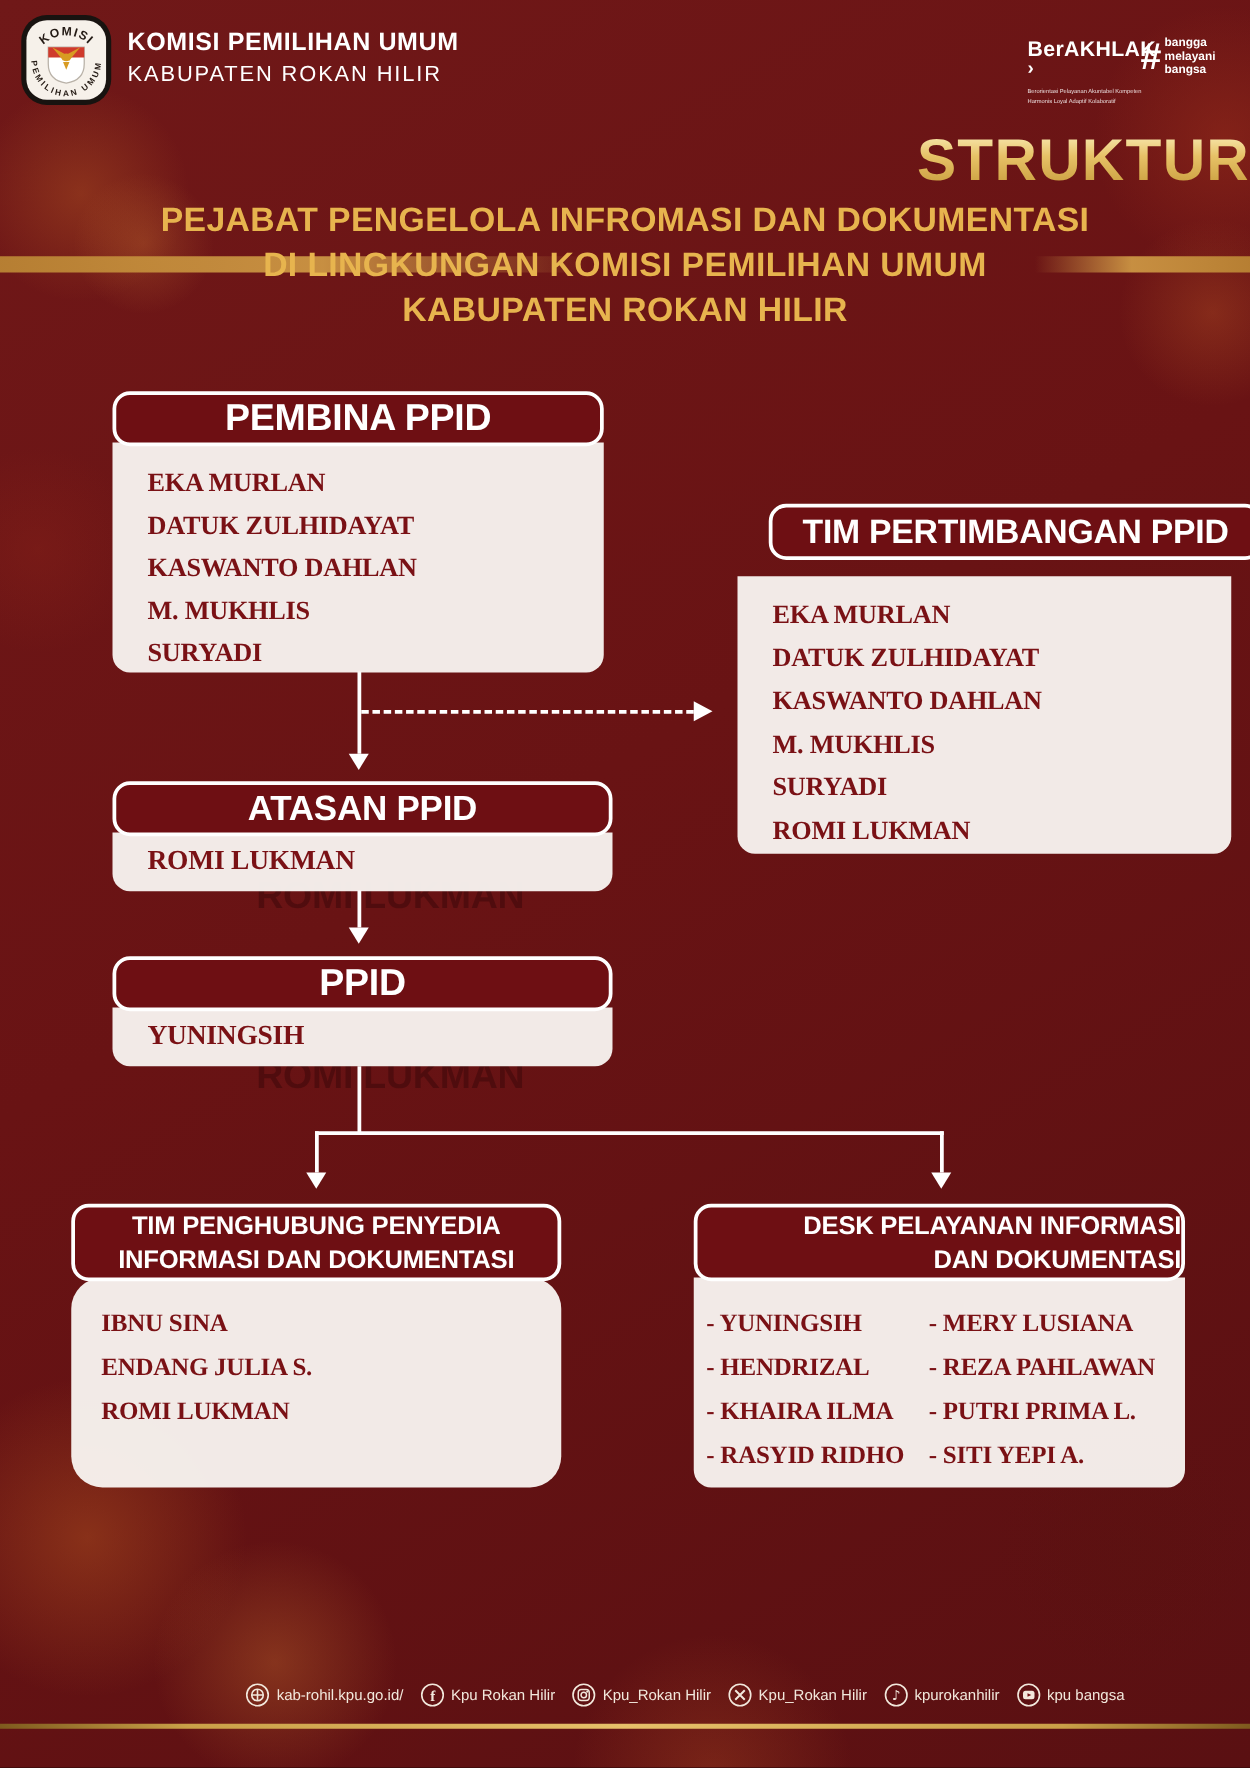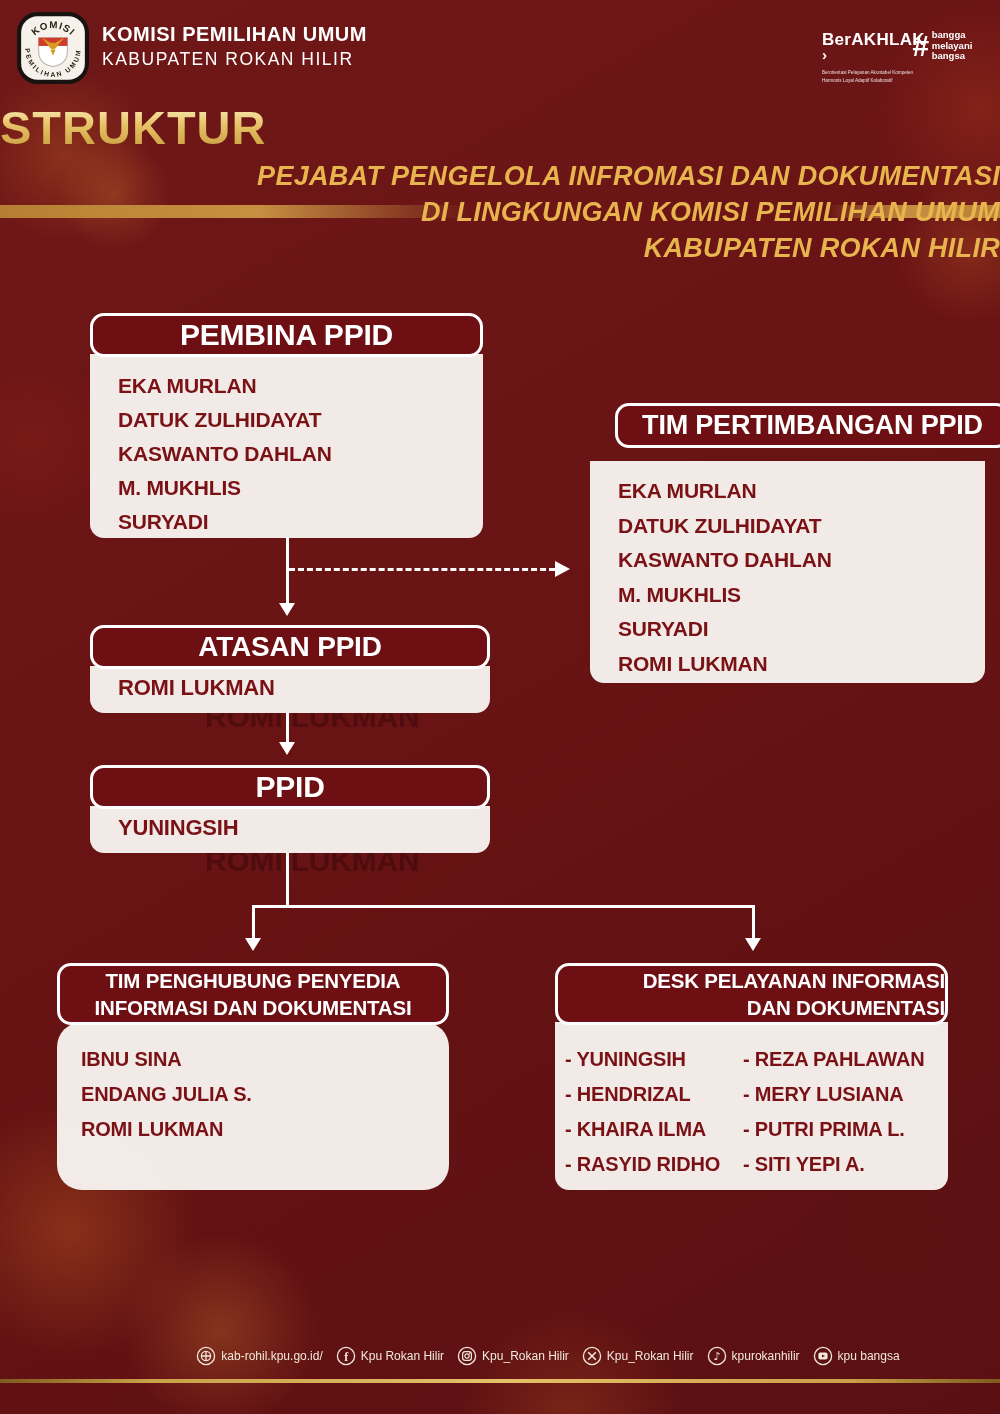--- a/index.html
+++ b/index.html
@@ -16,44 +16,44 @@
   .kpu-logo{position:absolute;left:16px;top:11px;width:74px;height:74px;}
   .berakhlak{position:absolute;left:822px;top:30px;color:#fff;width:105px;}
   .berakhlak .brand{font-size:17px;font-weight:bold;letter-spacing:.3px;white-space:nowrap;}
   .berakhlak .chev{font-size:15px;font-weight:bold;display:inline-block;transform:translateY(-4px);}
   .berakhlak .tag{font-size:4.6px;line-height:6px;opacity:.85;margin-top:2px;white-space:nowrap;}
   .bangga{position:absolute;left:912px;top:30px;color:#fff;display:flex;align-items:center;}
   .bangga .hash{font-size:30px;font-weight:bold;font-style:italic;line-height:30px;margin-right:3px;}
   .bangga .words{font-size:9.5px;font-weight:bold;line-height:10.5px;}
   
   .struktur{
-    position:absolute;left:0;top:100px;width:100%;text-align:left;
+    position:absolute;left:0;top:100px;width:100%;text-align:right;
     font-size:47px;font-weight:800;letter-spacing:1px;
     background:linear-gradient(180deg,#fdf3c4 5%,#e7c267 45%,#c69a3a 95%);
     -webkit-background-clip:text;background-clip:text;color:transparent;
   }
-  .subtitle{position:absolute;left:0;width:100%;text-align:right;
-    font-size:27px;font-weight:bold;color:#e7b44e;letter-spacing:.3px;z-index:3;font-style:italic;}
+  .subtitle{position:absolute;left:0;width:100%;text-align:center;
+    font-size:27px;font-weight:bold;color:#e7b44e;letter-spacing:.3px;z-index:3;}
   .sub1{top:161px;} .sub2{top:197px;} .sub3{top:233px;}
   .gold-band{position:absolute;top:205px;height:13px;z-index:1;}
   .gold-band.left{left:0;width:470px;
     background:linear-gradient(90deg,rgba(186,132,52,.95),rgba(209,156,70,.9) 55%,rgba(209,156,70,0) 100%);}
   .gold-band.right{left:828px;width:172px;
     background:linear-gradient(270deg,rgba(186,132,52,.95),rgba(209,156,70,.9) 55%,rgba(209,156,70,0) 100%);}
   
   .box-header{
     position:absolute;background:#6e0f13;border:3px solid #fff;border-radius:14px;
     color:#fff;font-weight:bold;display:flex;flex-direction:column;align-items:center;justify-content:center;
     text-align:center;z-index:4;box-sizing:border-box;letter-spacing:-.2px;
   }
   .box-body{
     position:absolute;background:rgba(248,244,240,.96);border-radius:0 0 14px 14px;
     color:#7a1115;font-weight:bold;z-index:3;box-sizing:border-box;letter-spacing:-.2px;
   }
-  .member{white-space:nowrap;}
+  .member{white-space:nowrap;font-family:Liberation Serif, serif;}
   .ghost{
     position:absolute;font-size:30px;font-weight:bold;color:#2d0406;opacity:.4;
     z-index:1;letter-spacing:-.2px;white-space:nowrap;
   }
   
   .line{position:absolute;background:#fff;z-index:2;}
   .arrow-down{position:absolute;width:0;height:0;z-index:2;
     border-left:8px solid transparent;border-right:8px solid transparent;border-top:13px solid #fff;}
   .dash-line{position:absolute;height:0;border-top:3px dashed #fff;z-index:2;}
   .arrow-right{position:absolute;width:0;height:0;z-index:2;
@@ -190,22 +190,22 @@
     <span>DAN DOKUMENTASI</span>
   </div>
   <div class="box-body" style="left:555px;top:1022px;width:393px;height:168px;padding:20px 0 0 10px;font-size:20px;line-height:35px;display:flex;">
     <div style="width:178px;">
       <div class="member">- YUNINGSIH</div>
       <div class="member">- HENDRIZAL</div>
       <div class="member">- KHAIRA ILMA</div>
       <div class="member">- RASYID RIDHO</div>
     </div>
     <div>
+      <div class="member">- MERY LUSIANA</div>
       <div class="member">- REZA PAHLAWAN</div>
-      <div class="member">- MERY LUSIANA</div>
       <div class="member">- PUTRI PRIMA L.</div>
       <div class="member">- SITI YEPI A.</div>
     </div>
   </div>
 
   <div class="line" style="left:286px;top:537px;width:3px;height:66px;"></div>
   <div class="arrow-down" style="left:279px;top:603px;"></div>
   <div class="dash-line" style="left:289px;top:568px;width:266px;"></div>
   <div class="arrow-right" style="left:555px;top:561px;"></div>
   <div class="line" style="left:286px;top:712px;width:3px;height:30px;"></div>

